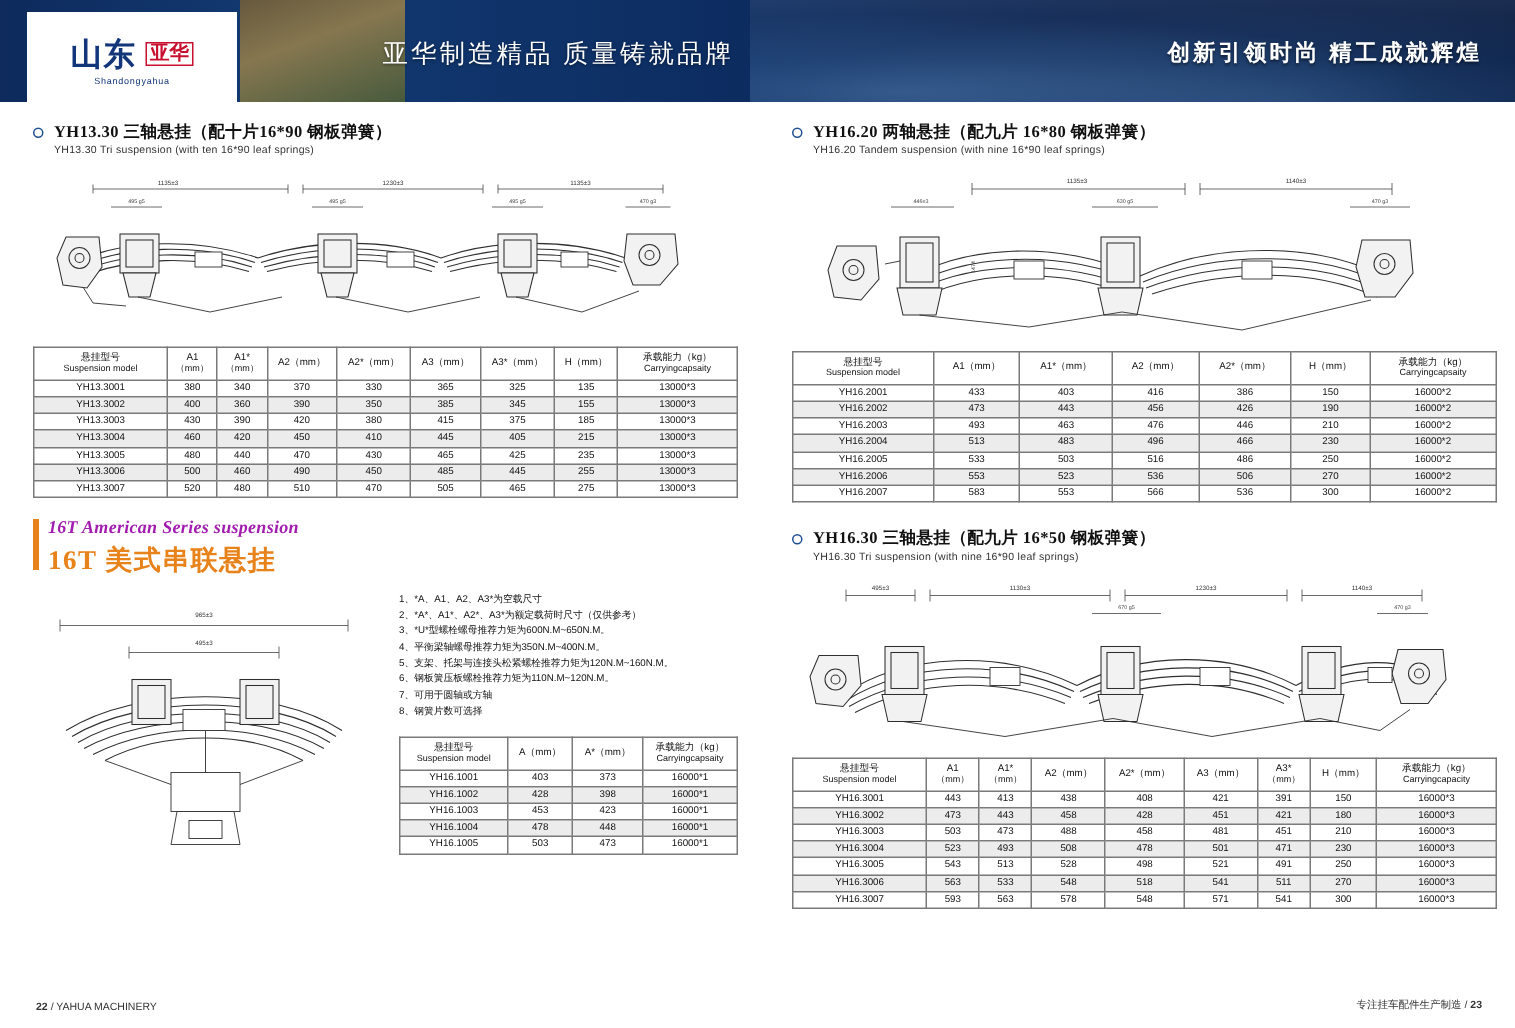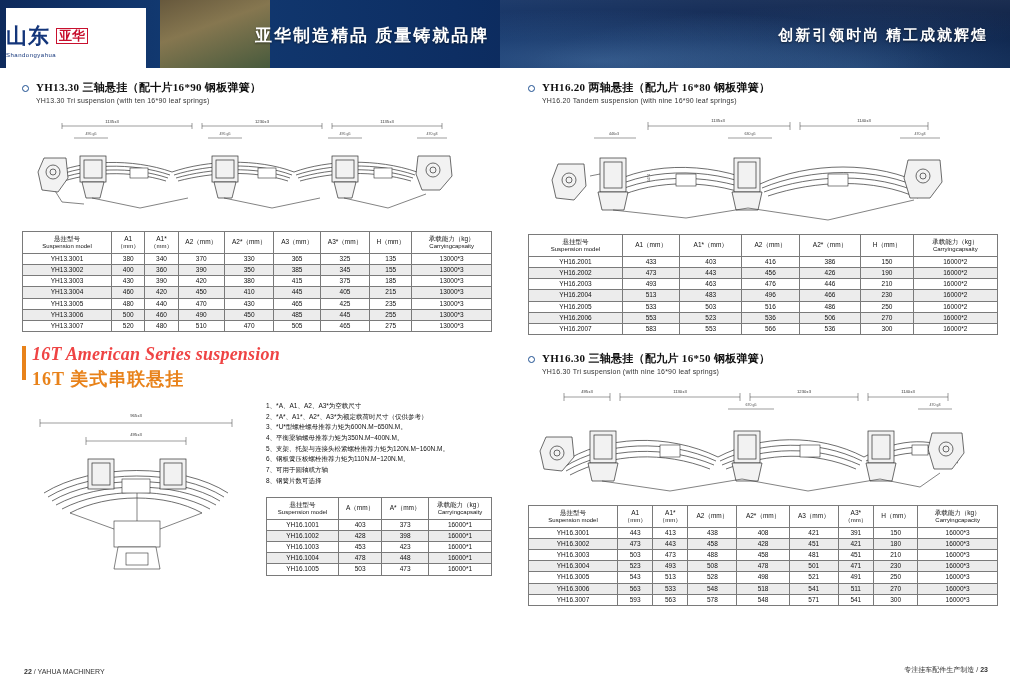--- a/index.html
+++ b/index.html
@@ -23,41 +23,41 @@
     background:linear-gradient(160deg,#6b5a3a 0%, #8c7a4e 40%, #4a5c3a 100%);
     opacity:.95;
   }
   .banner .wave {
     position:absolute; left:500px; top:0; width:510px; height:68px;
     background:linear-gradient(180deg, rgba(255,255,255,.08), rgba(255,255,255,0) 60%),
                radial-gradient(ellipse at 20% 90%, rgba(120,170,220,.35), rgba(10,35,80,0) 60%),
                radial-gradient(ellipse at 70% 100%, rgba(90,150,210,.30), rgba(10,35,80,0) 65%);
   }
   .logo-box {
-    position:absolute; left:6px; top:8px; width:140px; height:64px;
+    position:absolute; left:18px; top:8px; width:140px; height:64px;
     background:#ffffff;
-    display:flex; flex-direction:column; justify-content:center;
+    display:flex; flex-direction:column; align-items:center; justify-content:center;
   }
   .logo-row { display:flex; align-items:center; gap:6px; }
   .logo-cn {
     font-family:"Liberation Serif", serif;
     font-size:21px; font-weight:bold; color:#13357a; letter-spacing:1px;
   }
   .logo-mark {
-    font-family:Liberation Sans, sans-serif;
+    font-family:Liberation Mono, monospace;
     font-size:13px; font-weight:bold; color:#c8102e; border:1px solid #c8102e;
     padding:0 2px; line-height:14px;
   }
   .logo-en {
     font-size:6px; color:#13357a; letter-spacing:.5px; margin-top:2px;
   }
   .banner-slogan-left {
     position:absolute; left:255px; top:24px;
     color:#ffffff; font-family:"Liberation Serif", serif;
-    font-size:17px; font-weight:bold; letter-spacing:2px;
+    font-size:17px; font-weight:normal; letter-spacing:2px;
     text-shadow:0 1px 2px rgba(0,0,0,.5);
   }
   .banner-slogan-right {
     position:absolute; right:22px; top:26px;
     color:#ffffff; font-family:"Liberation Serif", serif;
     font-size:15px; font-weight:bold; letter-spacing:2px;
     text-shadow:0 1px 2px rgba(0,0,0,.5);
   }
 
   
@@ -103,21 +103,21 @@
   table.spec tbody td.model { text-align:center; }
 
   
   .orange-head { position:relative; margin-top:4px; padding-left:10px; }
   .orange-head:before {
     content:""; position:absolute; left:0; top:2px; width:4px; height:34px;
     background:#e8821a;
   }
   .orange-head .en {
     font-family:"Liberation Serif", serif;
-    color:#ef4444; font-size:18px; font-style:italic; font-weight:bold; letter-spacing:.2px;
+    color:#a21caf; font-size:12px; font-style:italic; font-weight:bold; letter-spacing:.2px;
   }
   .orange-head .cn {
     font-family:"Liberation Serif", serif;
     color:#e8821a; font-size:18px; font-weight:bold; letter-spacing:1px; margin-top:2px;
   }
 
   
   .notes { font-size:6.5px; color:#111; line-height:1.65; }
   .notes div { white-space:nowrap; }
 

